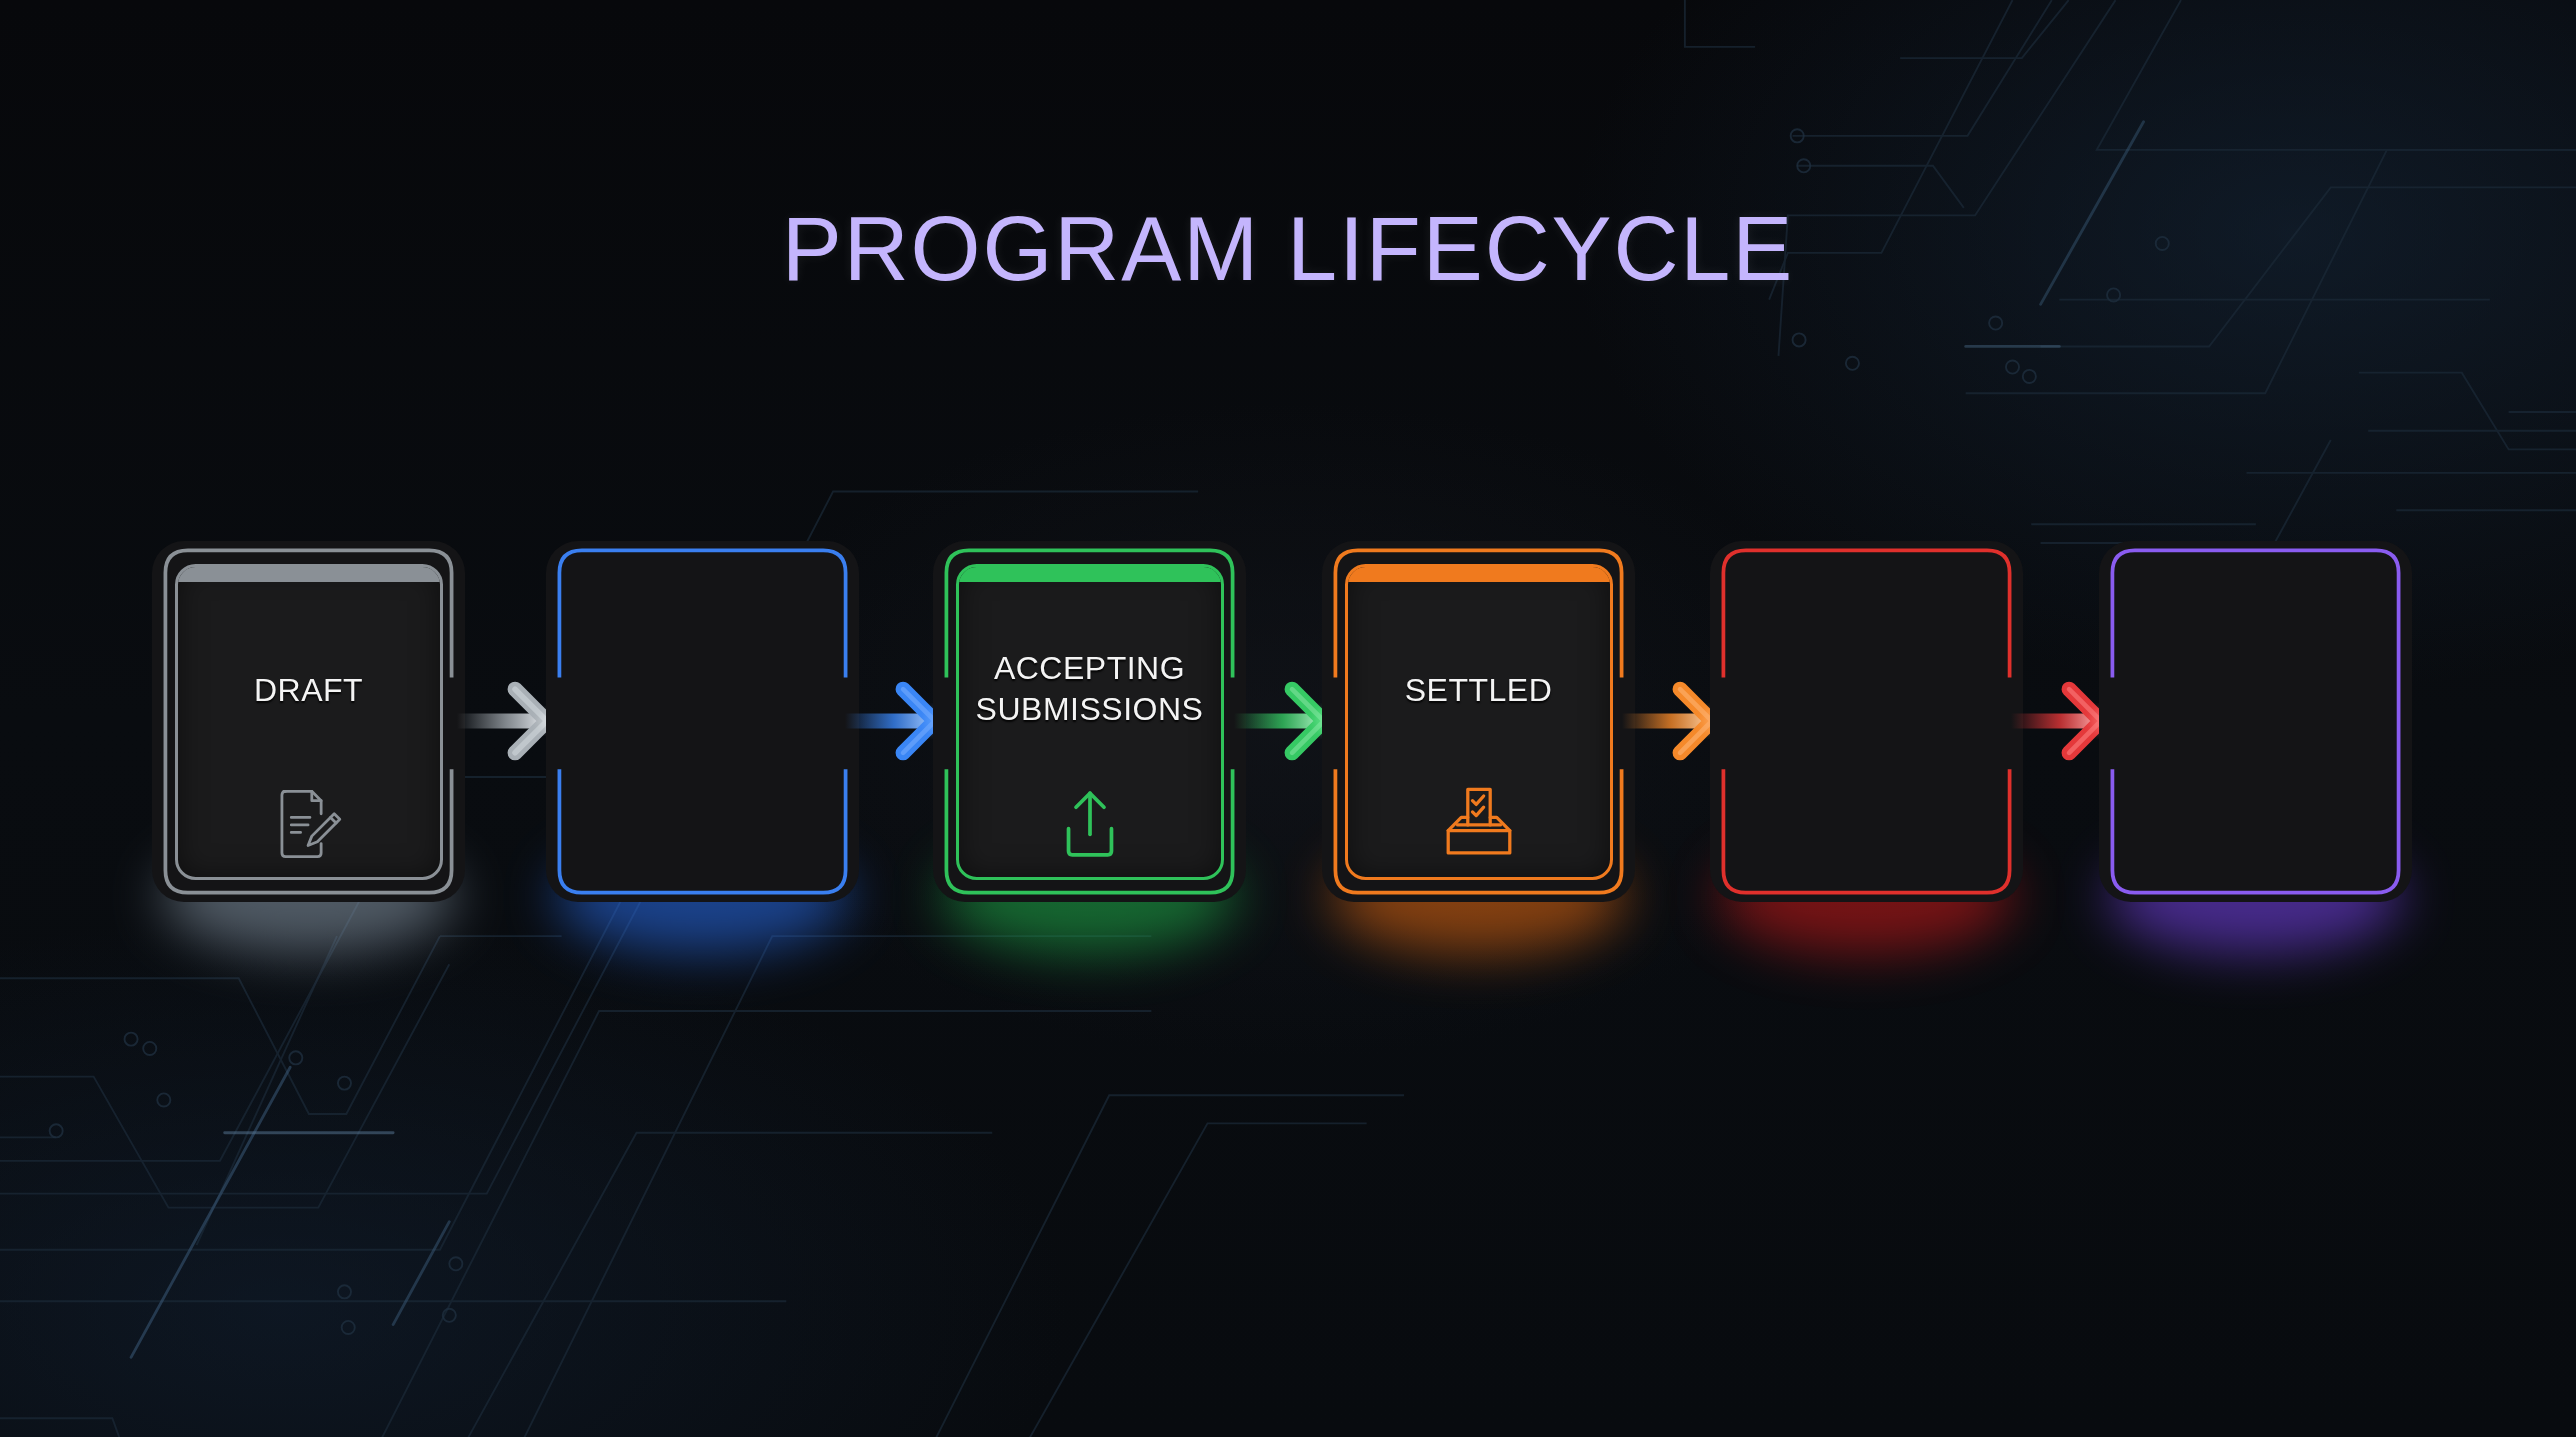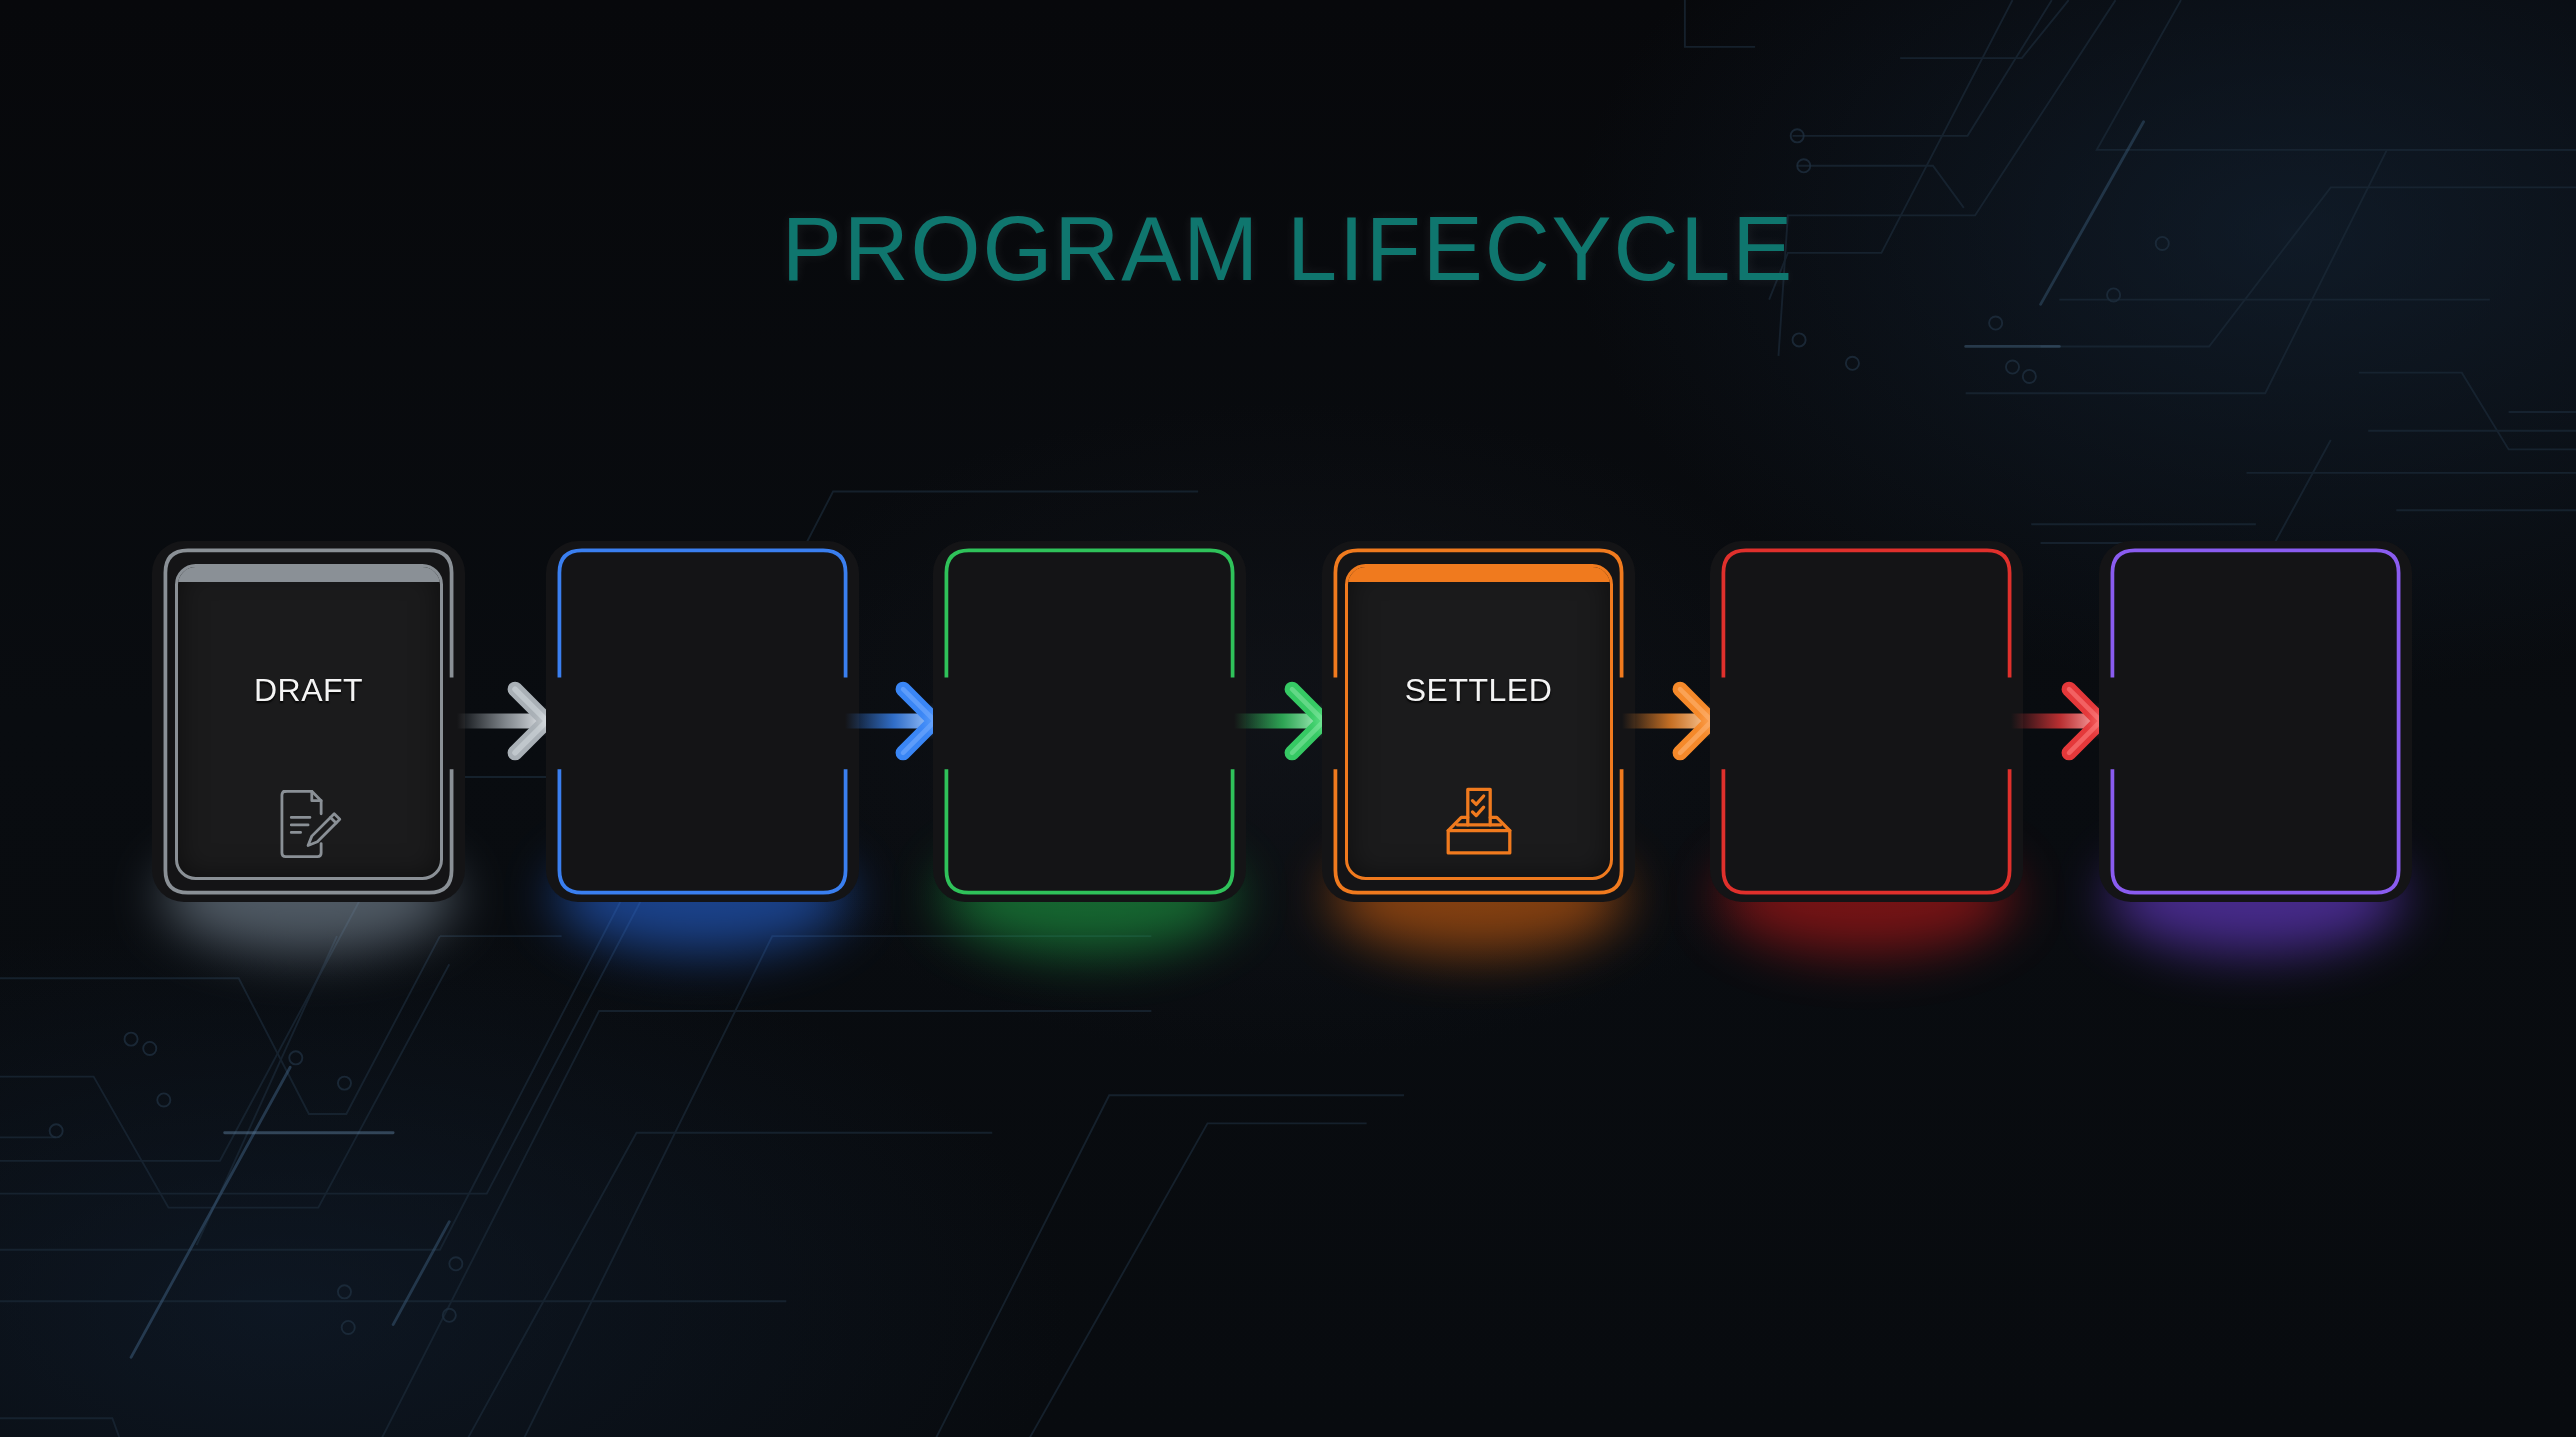--- a/index.html
+++ b/index.html
@@ -11,21 +11,21 @@
     background:
       radial-gradient(ellipse 1030px 655px at 2293px 234px, rgba(22,40,60,0.55), transparent 70%),
       radial-gradient(ellipse 1123px 562px at 281px 1310px, rgba(18,32,50,0.55), transparent 70%),
       radial-gradient(ellipse 842px 468px at 1288px 730px, rgba(20,22,28,0.6), transparent 70%),
       linear-gradient(180deg, #07080b 0%, #090c10 50%, #080b0f 100%);
   }
   .circuits { position: absolute; inset: 0; width: 2576px; height: 1438px; }
 
   .title {
     position: absolute; left: 0; right: 0; top: 198px;
-    text-align: center; color: #0f766e;
+    text-align: center; color: #c4b5fd;
     font-size: 90px; font-weight: 400; letter-spacing: 1.9px;
     text-shadow: 0 0 11.2px rgba(255,255,255,0.08);
   }
 
   .card {
     position: absolute; top: 541px; width: 313px; height: 361px;
   }
   .card .glow {
     position: absolute; left: 9.4px; right: 9.4px; top: 300px; height: 112px;
     border-radius: 50%;
@@ -200,20 +200,34 @@
   <path d="M62 14 L96 48 L62 82" fill="none" stroke="#7fb2ff" stroke-width="5" stroke-linecap="round" stroke-linejoin="round" opacity="0.5"></path>
   <circle cx="98" cy="48" r="12" fill="#6aa8ff" opacity="0.55" filter="url(#gl)"></circle>
 </svg>
 
 <div class="card" style="left:933px; --c:#2fc25a;">
   <div class="glow" style="background:#1fb04a;"></div>
   <div class="outer"></div>
   <svg class="outer-stroke" viewBox="0 0 334 386">
     <path d="M14 146 L14 34 Q14 10 38 10 L296 10 Q320 10 320 34 L320 146 M320 244 L320 352 Q320 376 296 376 L38 376 Q14 376 14 352 L14 244" fill="none" stroke="#2fc25a" stroke-width="4"></path>
   </svg>
+  <div class="inner">
+    <div class="topbar"></div>
+    <div class="label two">
+      <div>ACCEPTING</div>
+      <div>SUBMISSIONS</div>
+    </div>
+    <svg class="icon" viewBox="0 0 90 90">
+      <g fill="none" stroke="#2fc25a" stroke-width="4" stroke-linecap="round" stroke-linejoin="round">
+        <path d="M45 56 L45 12"></path>
+        <path d="M30 27 L45 12 L60 27"></path>
+        <path d="M22 50 L22 74 Q22 78 26 78 L64 78 Q68 78 68 74 L68 50"></path>
+      </g>
+    </svg>
+  </div>
 </div>
 
 <svg class="arrow" style="left:1234px;" viewBox="0 0 110 96">
   <defs>
     <linearGradient id="a3" x1="0" x2="1">
         <stop offset="0" stop-color="#36c964" stop-opacity="0"></stop>
         <stop offset="0.55" stop-color="#36c964" stop-opacity="0.8"></stop>
         <stop offset="1" stop-color="#b2f5c6"></stop>
       </linearGradient>
   </defs>

